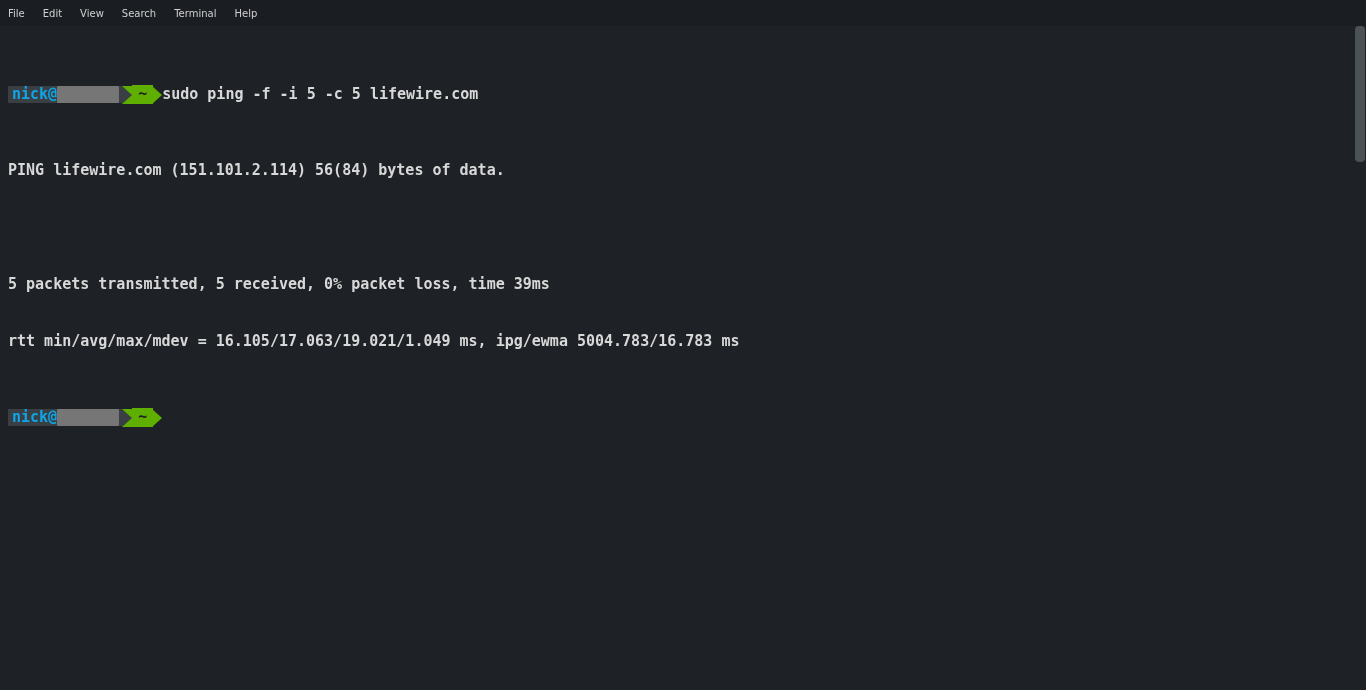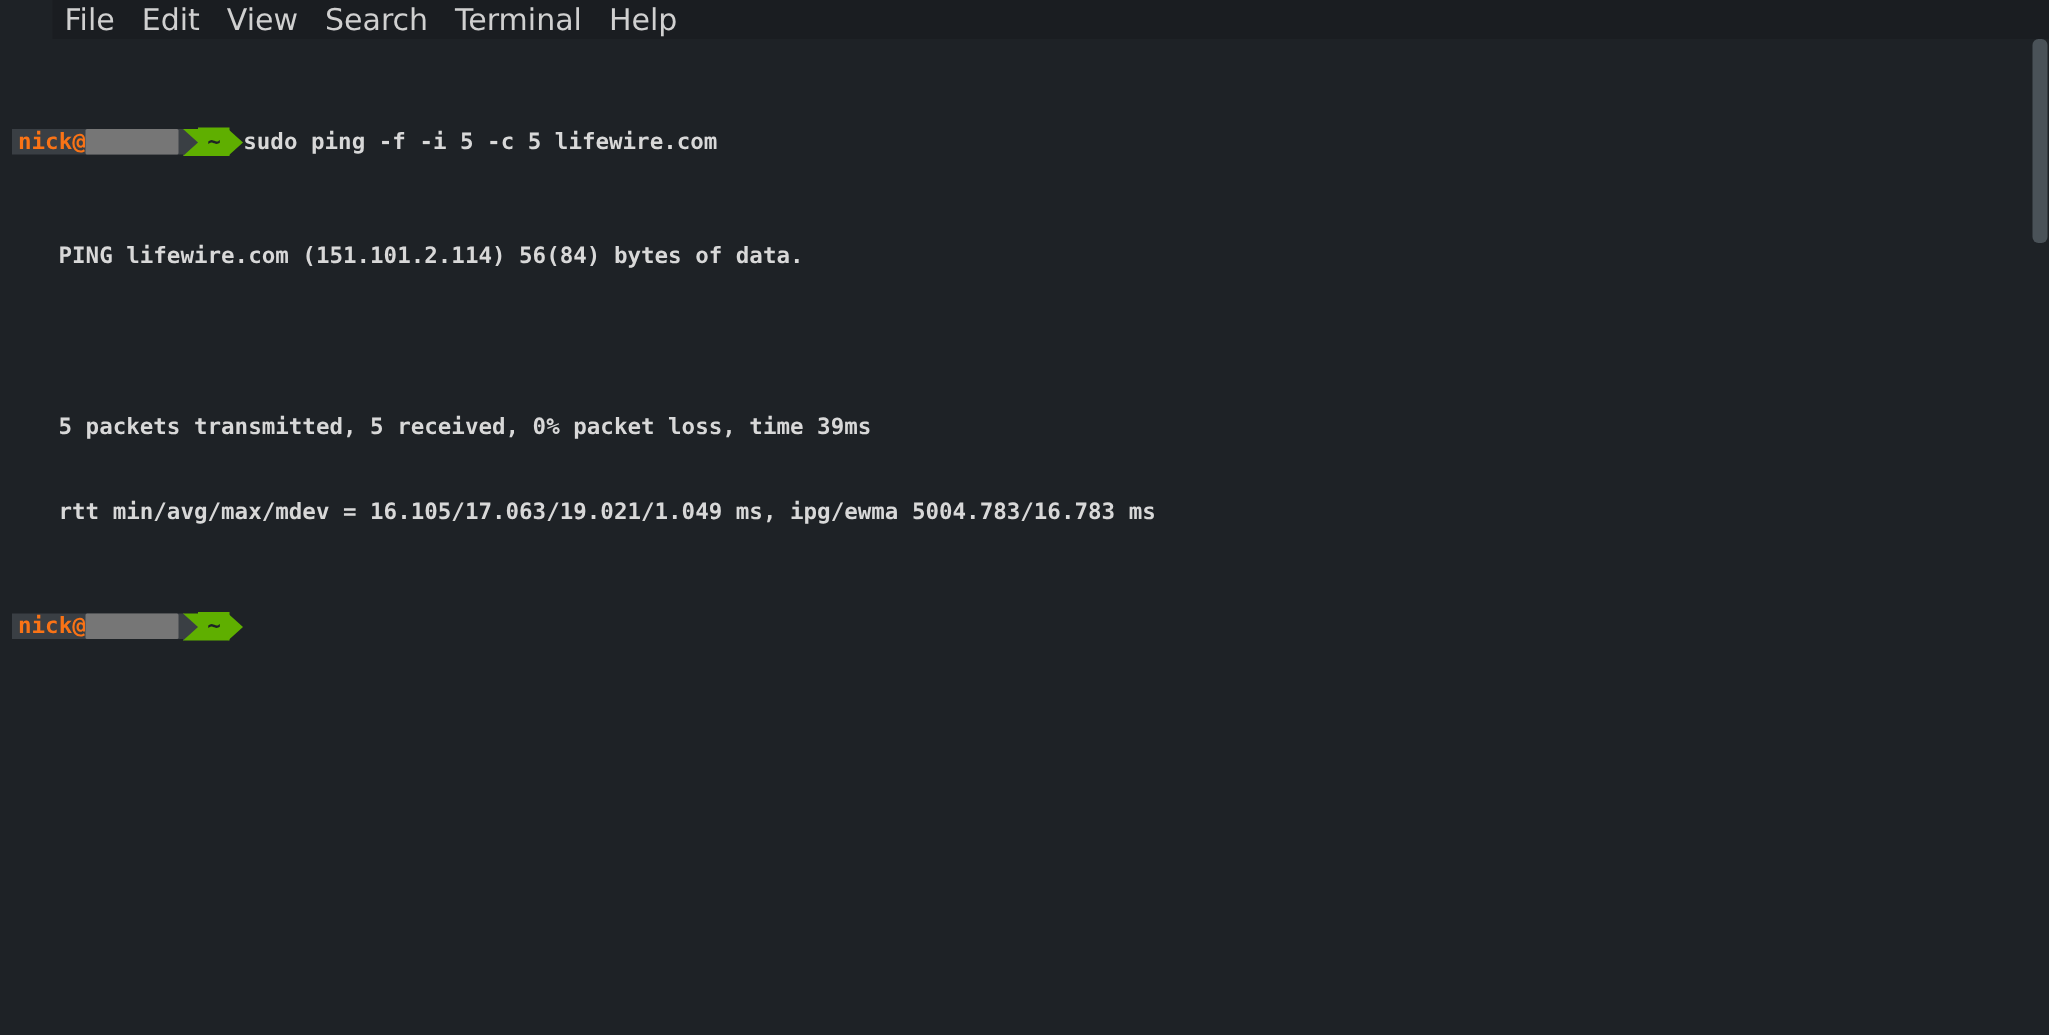--- a/index.html
+++ b/index.html
@@ -19,40 +19,39 @@
       position: relative;
     }
     .menubar {
       height: 26px;
       background: #1a1d21;
       display: flex;
       align-items: center;
       padding: 0 8px;
       gap: 18px;
       font-family: "DejaVu Sans", "Liberation Sans", Arial, sans-serif;
-      font-size: 20px;
+      font-size: 10px;
       color: #d0d0d0;
-      margin-left: 35px;
     }
     .menubar-item {
       cursor: pointer;
     }
     .terminal {
       padding: 2px 8px 8px 8px;
       white-space: pre;
       font-weight: bold;
     }
     .prompt-line {
       display: flex;
       align-items: center;
       height: 19px;
     }
     .prompt-user {
       background: #3a3f44;
-      color: #f97316;
+      color: #0ea5e9;
       padding: 0 2px 0 4px;
       height: 17px;
       display: inline-flex;
       align-items: center;
     }
     .prompt-host-blur {
       background: #767676;
       display: inline-block;
       width: 62px;
       height: 17px;
@@ -84,21 +83,20 @@
       border-top: 9.5px solid transparent;
       border-bottom: 9.5px solid transparent;
       border-left: 10px solid #5faf00;
       margin-left: -1px;
     }
     .prompt-cmd {
       margin-left: 0;
     }
     .output-line {
       height: 19px;
-      margin-left: 31px;
     }
     .scrollbar {
       position: absolute;
       right: 1px;
       top: 26px;
       width: 10px;
       height: 136px;
       background: #4a5258;
       border-radius: 4px;
     }

